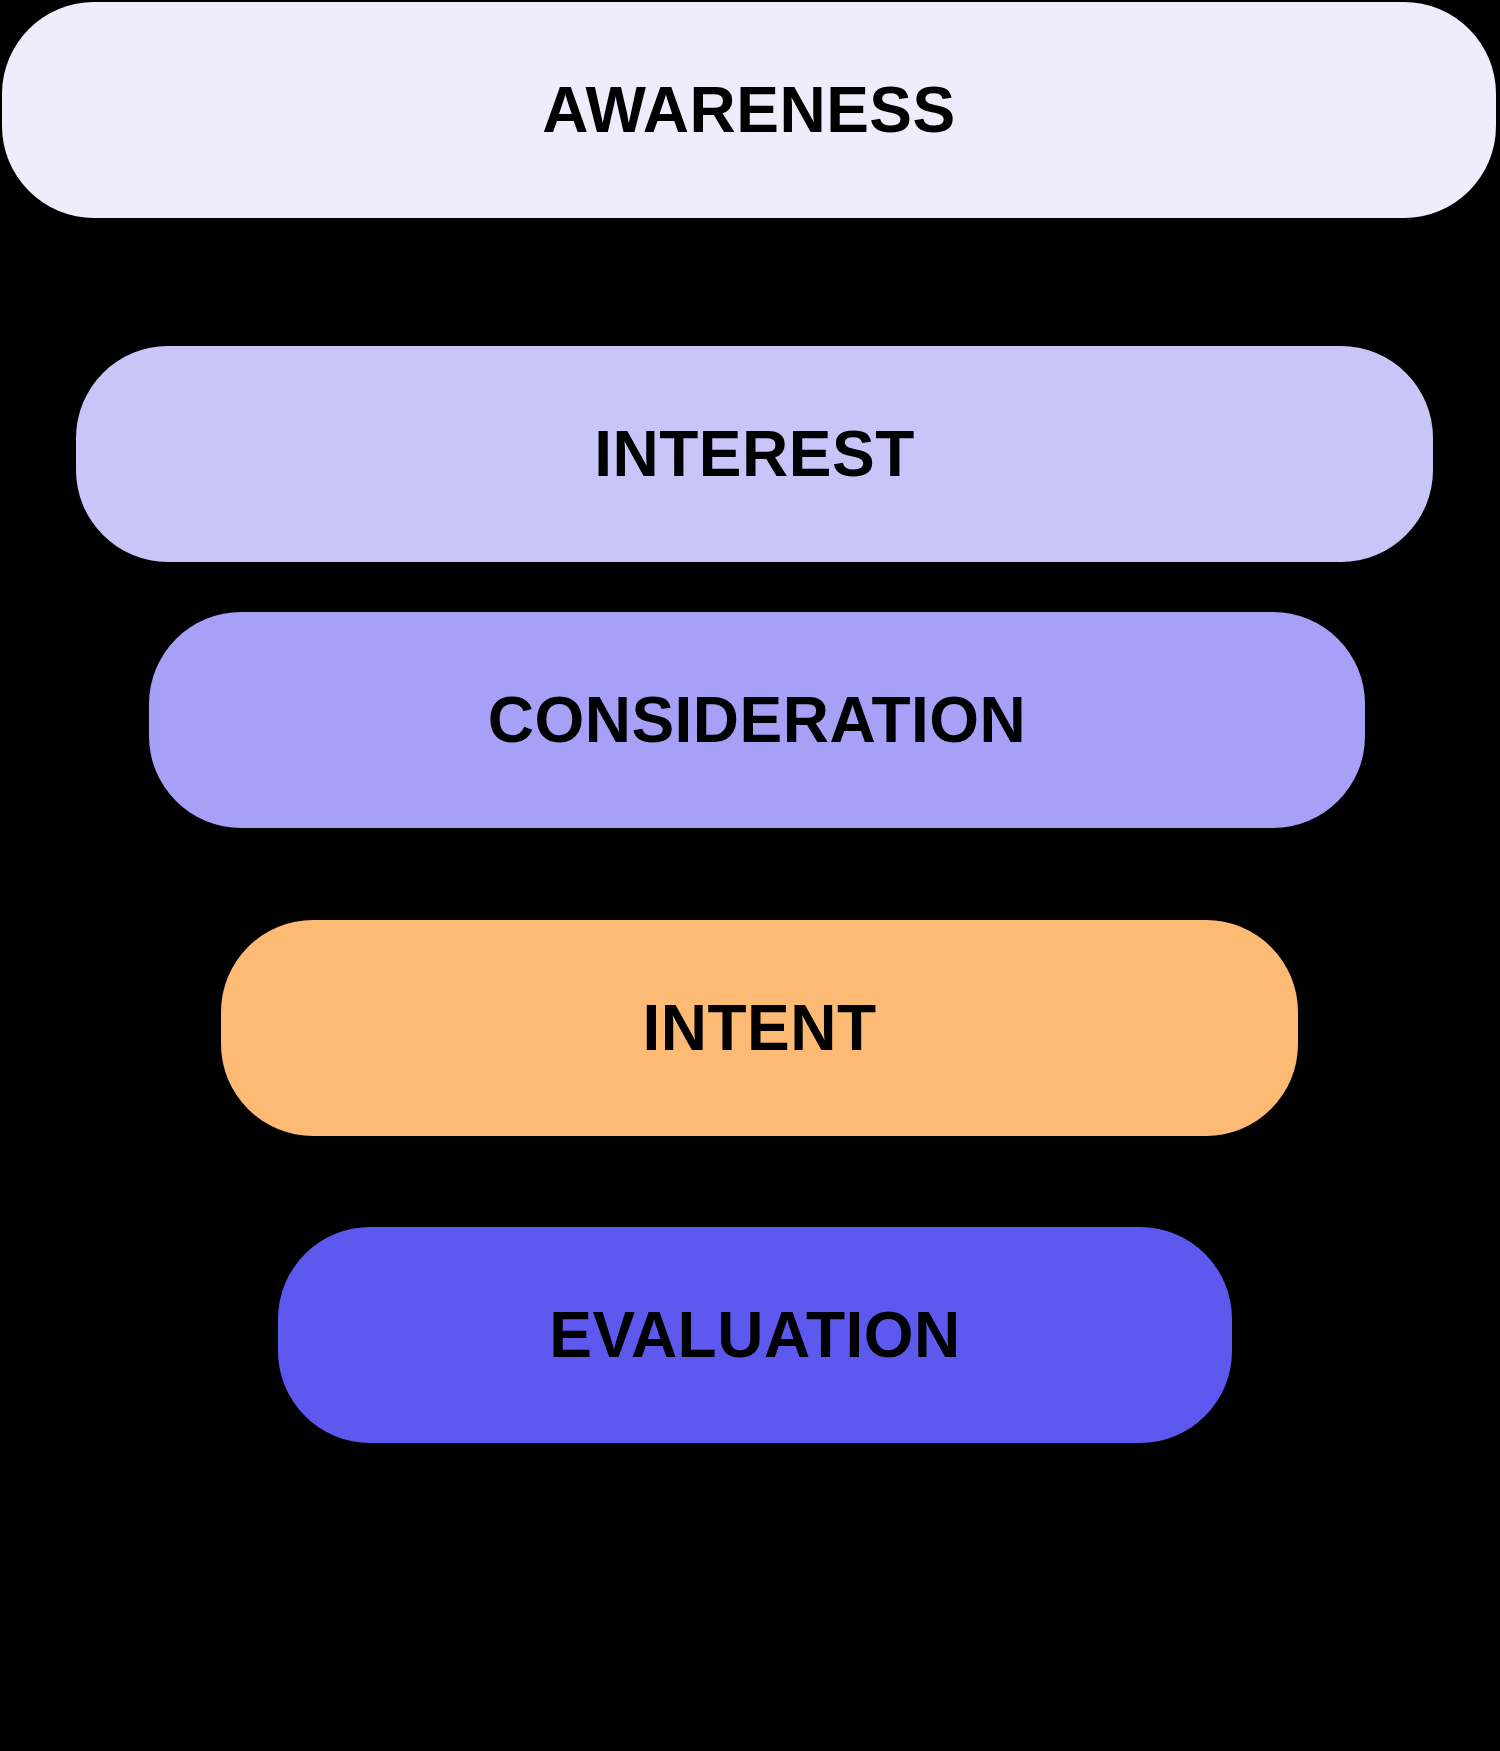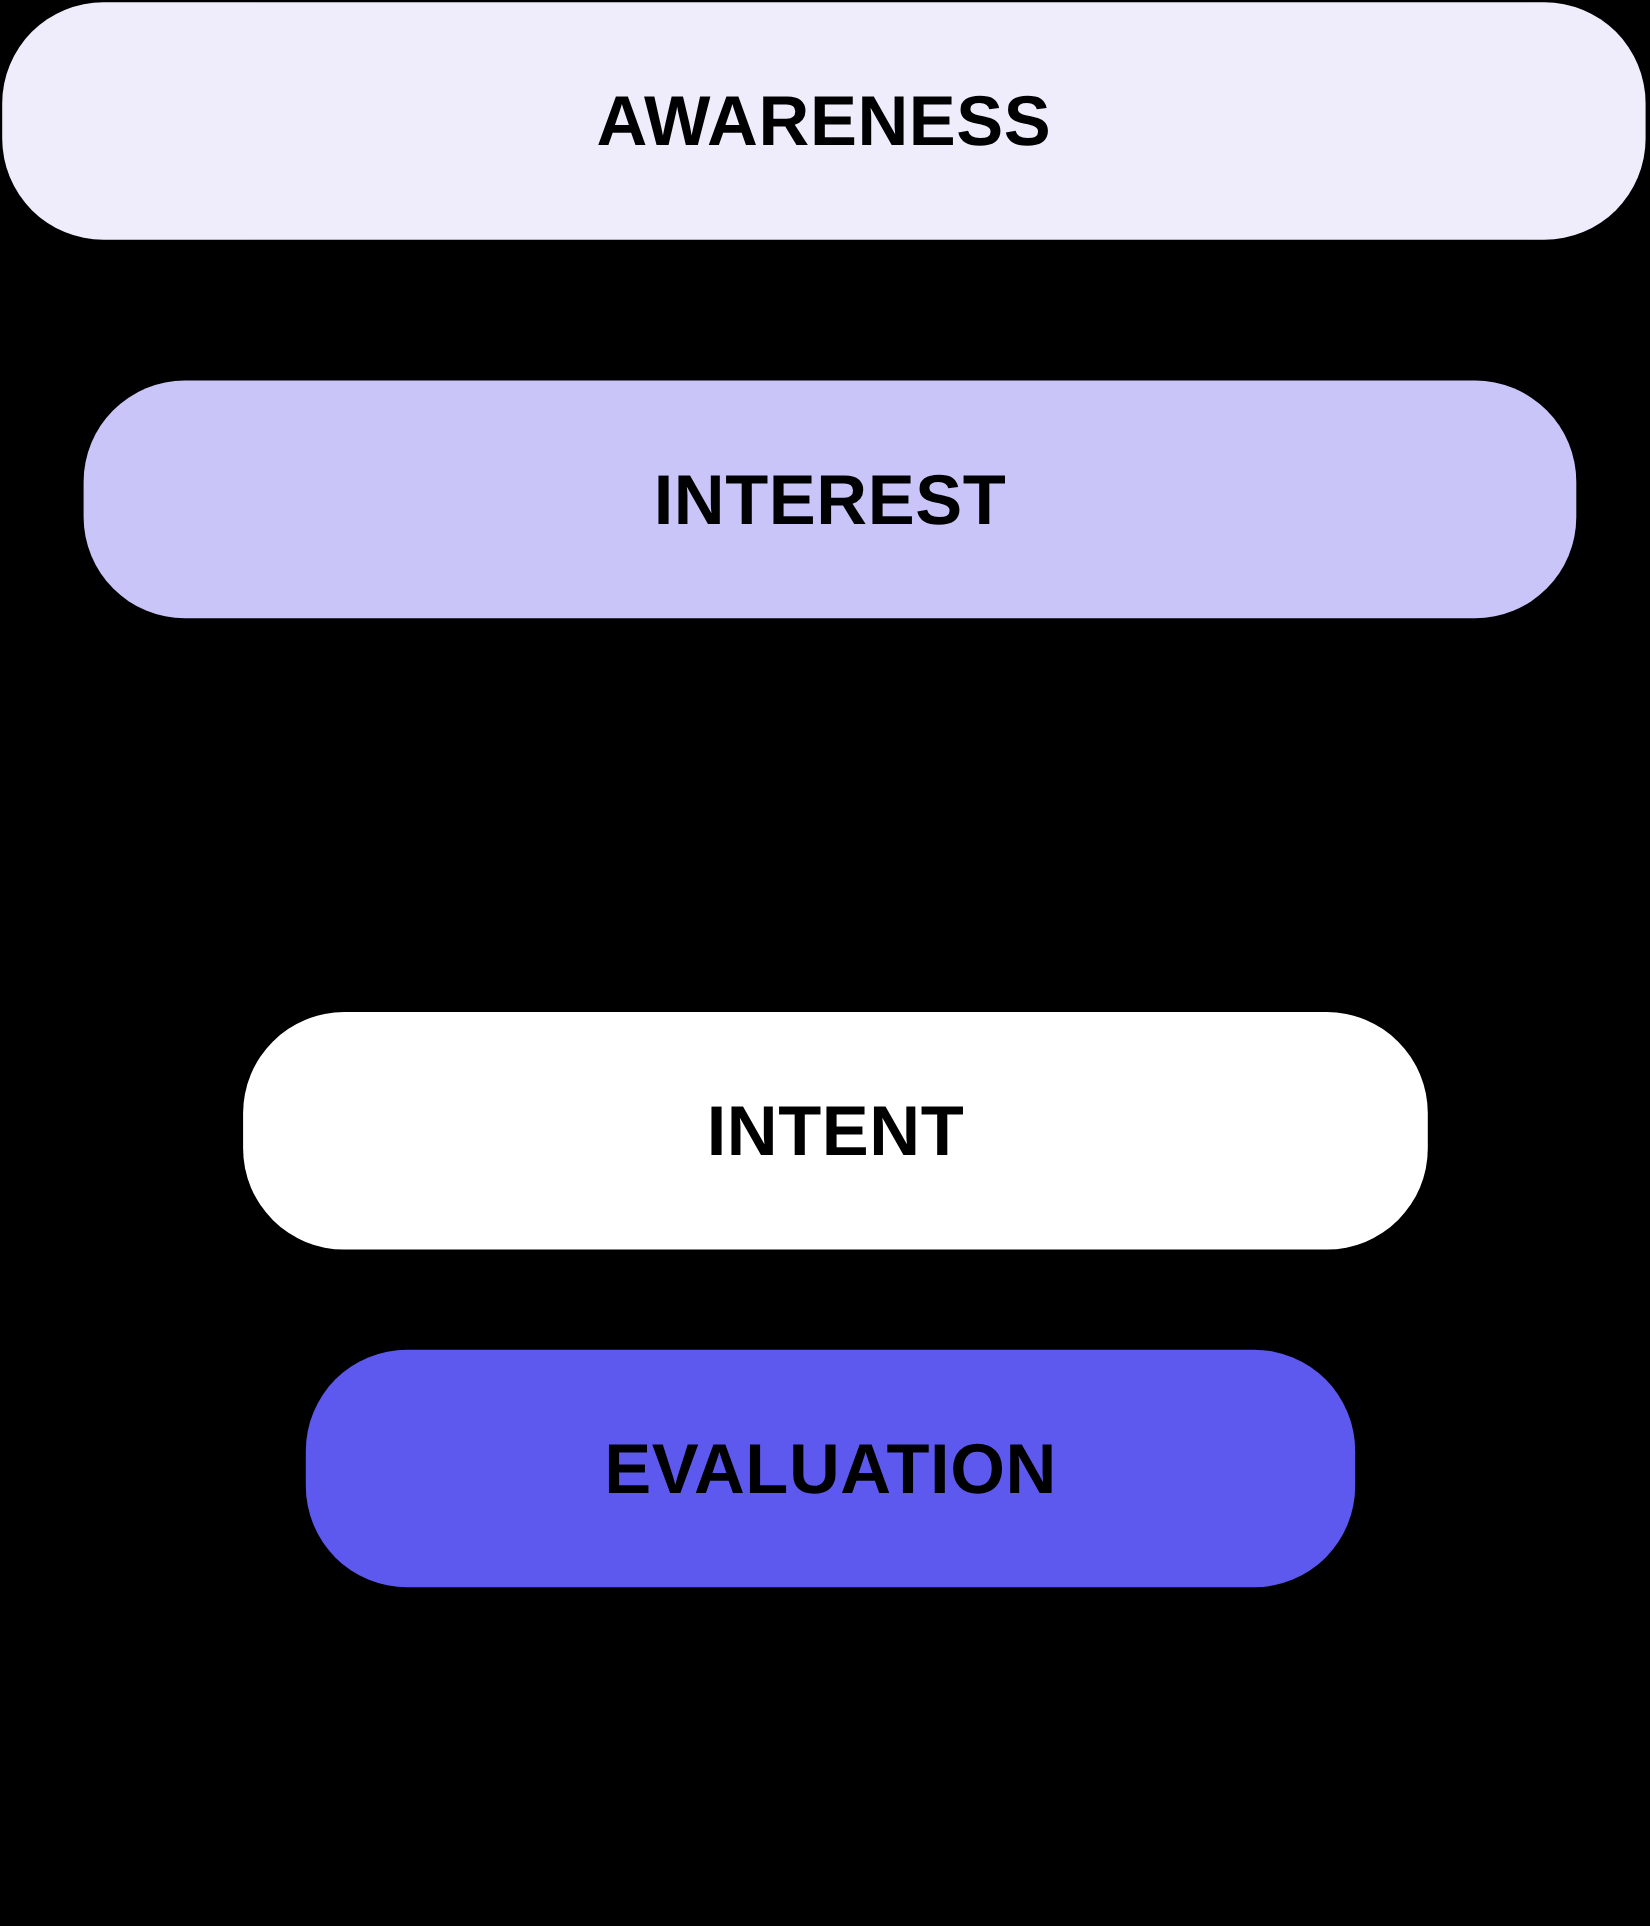--- a/index.html
+++ b/index.html
@@ -44,22 +44,25 @@
 <div class="canvas">
 
   <div class="stage stage-0" style="background: rgb(239, 237, 251);">
     <span class="label">AWARENESS</span>
   </div>
 
   <div class="stage stage-1" style="background: rgb(201, 197, 248);">
     <span class="label">INTEREST</span>
   </div>
 
+  <div class="stage stage-2" style="background: rgb(166, 161, 246);">
+    <span class="label">CONSIDERATION</span>
+  </div>
 
-  <div class="stage stage-3" style="background: #ffffff;">
+  <div class="stage stage-3" style="background: #fdba74;">
     <span class="label">INTENT</span>
   </div>
 
   <div class="stage stage-4" style="background: rgb(94, 89, 238);">
     <span class="label">EVALUATION</span>
   </div>
 
 
 </div>
 

